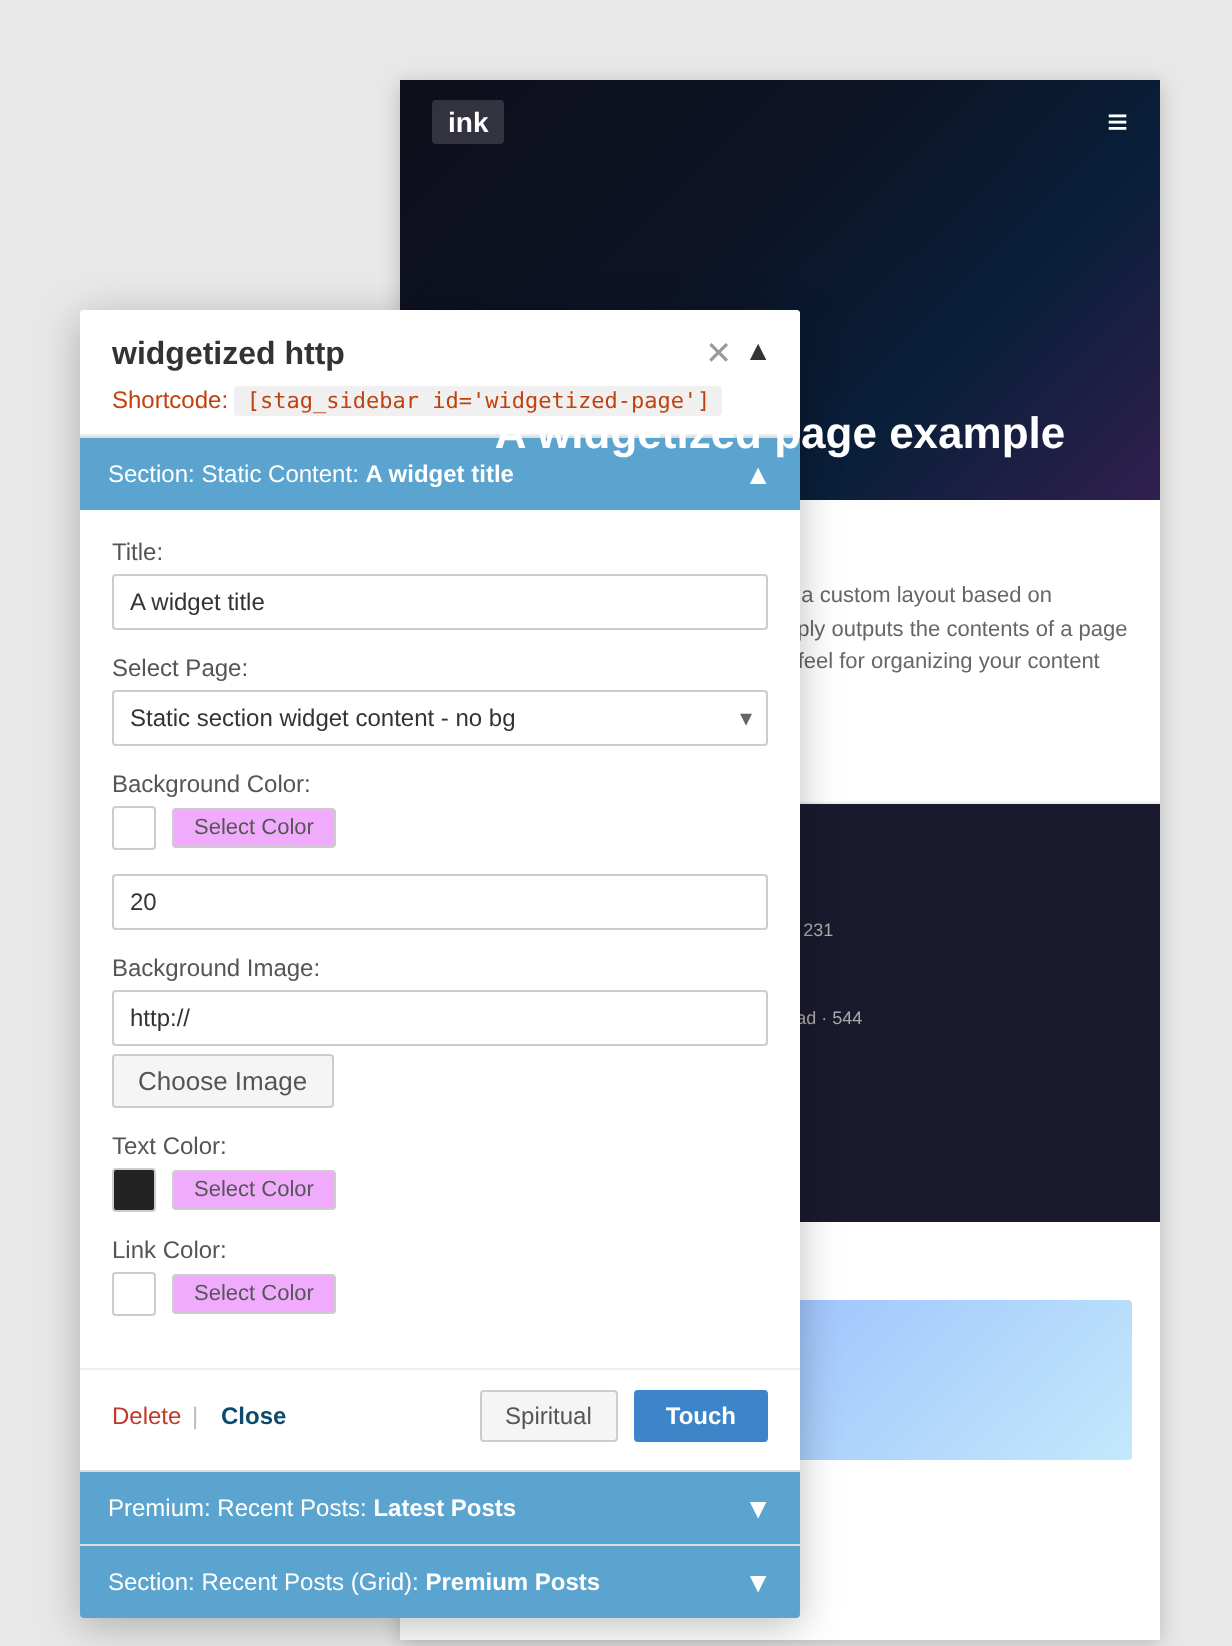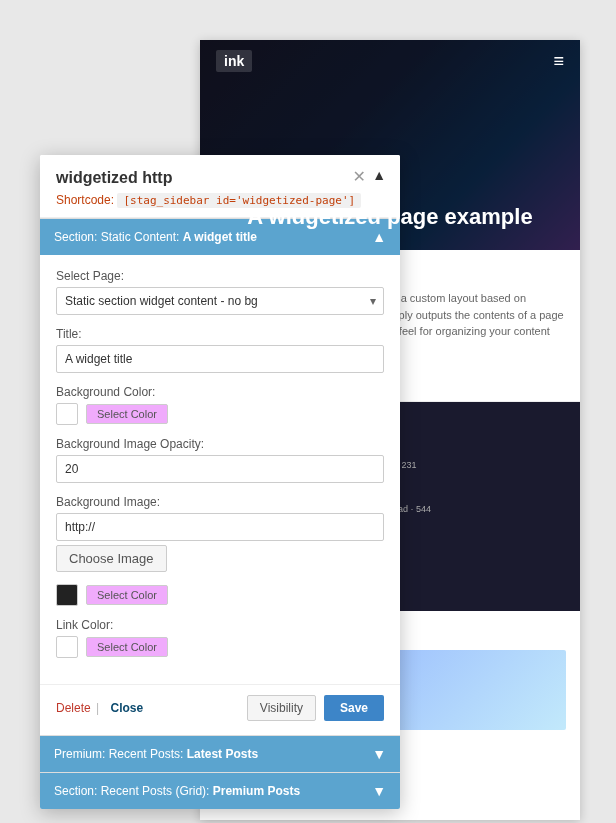--- a/index.html
+++ b/index.html
@@ -461,53 +461,53 @@
     <div class="accordion-header">
       <span class="section-label">
         <span>Section: Static Content:</span>
         <strong>A widget title</strong>
       </span>
       <span class="accordion-arrow">▲</span>
     </div>
     <div class="accordion-body">
 
       <div class="form-group">
+        <label class="form-label">Title:</label>
+        <input class="form-input" type="text" value="A widget title" style="">
+      </div>
+
+      <div class="form-group">
         <label class="form-label">Select Page:</label>
         <div class="select-wrapper">
           <select class="form-select">
             <option>Static section widget content - no bg</option>
           </select>
         </div>
       </div>
 
       <div class="form-group">
-        <label class="form-label">Title:</label>
-        <input class="form-input" type="text" value="A widget title" style="">
-      </div>
-
-      <div class="form-group">
         <label class="form-label">Background Color:</label>
         <div class="color-row">
           <div class="color-swatch"></div>
           <button class="select-color-btn">Select Color</button>
         </div>
       </div>
 
       <div class="form-group">
-        <label class="form-label">Background Image Opacity:</label>
         <input class="form-input" type="text" value="20" style="">
       </div>
 
       <div class="form-group">
         <label class="form-label">Background Image:</label>
         <input class="form-input" type="text" value="http://" style="">
         <button class="choose-image-btn">Choose Image</button>
       </div>
 
       <div class="form-group">
+        <label class="form-label">Text Color:</label>
         <div class="color-row">
           <div class="color-swatch black"></div>
           <button class="select-color-btn">Select Color</button>
         </div>
       </div>
 
       <div class="form-group">
         <label class="form-label">Link Color:</label>
         <div class="color-row">
           <div class="color-swatch"></div>
@@ -516,22 +516,22 @@
       </div>
 
     </div>
     <div class="form-actions">
       <div class="action-links">
         <a class="delete-link">Delete</a>
         <span class="pipe">|</span>
         <a class="close-link">Close</a>
       </div>
       <div class="action-buttons">
-        <button class="visibility-btn">Visibility</button>
-        <button class="save-btn">Save</button>
+        <button class="visibility-btn">Spiritual</button>
+        <button class="save-btn">Touch</button>
       </div>
     </div>
   </div>
 
   <div class="accordion-section accordion-collapsed-1">
     <div class="accordion-header">
       <span class="section-label">
         <span>Premium: Recent Posts:</span>
         <strong>Latest Posts</strong>
       </span>

